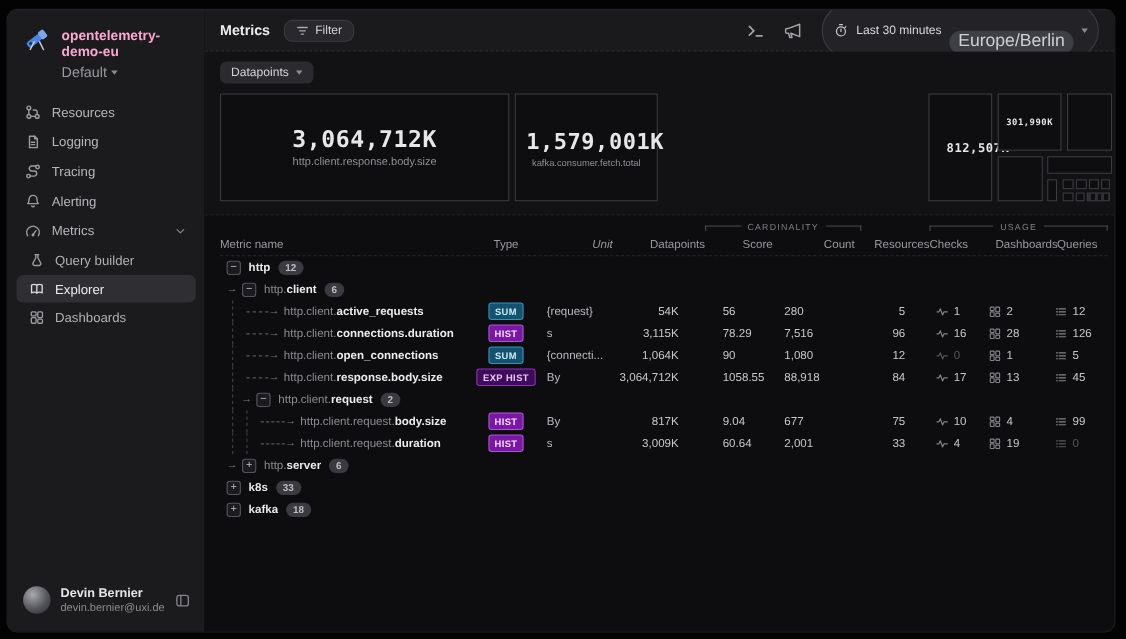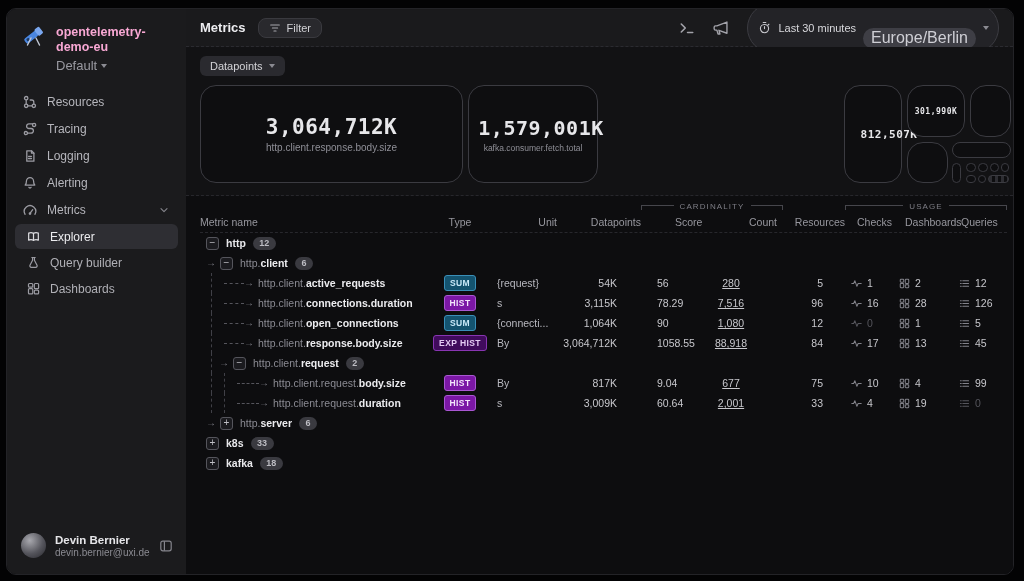--- a/index.html
+++ b/index.html
@@ -48,55 +48,55 @@
                border-radius:999px; padding:3px 9px 3px 10px; cursor:pointer; }
   .time-pill .nicon { width:13px; height:13px; color:#c6c6cc; display:flex; }
   .time-label { font-size:11px; color:#d8d8dc; }
   .tz-badge { background:#3e3e45; color:#cfcfd5; font-size:16px; padding:1.5px 8px; border-radius:999px;margin-top:21px; }
 
   
   .upper { padding:9px 6px 12px 14px; border-bottom:1px dashed #27272c; background:#121214; }
   .dp-btn { display:inline-flex; align-items:center; gap:6px; background:#2a2a2f; border-radius:6px;
             padding:4px 10px; font-size:11px; color:#d4d4d8; cursor:pointer; margin-bottom:9px; }
   .treemap { position:relative; height:98px; width:811px; }
-  .tm-box { position:absolute; border:1px solid #3b3b41; border-radius:16px; background:#0e0e10;
+  .tm-box { position:absolute; border:1px solid #3b3b41; border-radius:0; background:#0e0e10;
             display:flex; flex-direction:column; align-items:center; justify-content:center; cursor:pointer; }
   .tm-box.fill { background:repeating-linear-gradient(90deg,#2e2e33 0 3px,#0e0e10 3px 6px); }
   .tm-val { font-family:"DejaVu Sans Mono", monospace; color:#e7e7ea; font-weight:700; letter-spacing:.5px; }
   .tm-lbl { color:#8f8f97; margin-top:3px; }
 
   
   .table-sec { flex:1; background:#0d0d0f; padding:0 6px 0 14px; overflow:hidden; }
   .trow { display:grid; align-items:center;
           grid-template-columns:minmax(0,1fr) 54px 76px 78px 72px 70px 62px 48px 60px 54px; }
   .thead-groups { height:15px; padding-top:5px; }
   .bracket { display:flex; align-items:center; gap:6px; }
   .bracket .bl, .bracket .br { flex:1; height:5px; border-top:1px solid #46464c; margin-top:3px; }
   .bracket .bl { border-left:1px solid #46464c; }
   .bracket .br { border-right:1px solid #46464c; }
   .bracket .bt { font-size:8px; letter-spacing:1.1px; color:#7e7e86; line-height:9px; white-space:nowrap; }
   .g-card { grid-column:5/7; } .g-usage { grid-column:8/11; }
   .thead { height:22px; border-bottom:1px dashed #27272c; }
   .h { color:#97979e; font-size:10.5px; white-space:nowrap; }
   .h-type { text-align:center; }
-  .h-unit { text-align:right; padding-right:6px; }
+  .h-unit { text-align:right; padding-right:6px;font-style:italic; }
   .h-dp { text-align:right; }
   .h-score { padding-left:34px; }
   .h-count { text-align:right; padding-right:6px; }
   .h-res { text-align:right; }
-  .h-checks { padding-left:12px; } .h-dash { padding-left:12px; } .h-q { padding-left:8px; }
+  .h-checks { } .h-dash { padding-left:12px; } .h-q { padding-left:8px; }
 
   .rows { }
   .mrow { height:20px; cursor:pointer; }
   .cell { font-size:10.5px; color:#c7c7cc; white-space:nowrap; }
   .c-type { display:flex; justify-content:center; }
   .c-unit { padding-left:10px; color:#b8b8bf; overflow:hidden; text-overflow:ellipsis; }
   .c-dp { text-align:right; padding-right:24px; }
   .c-score { padding-left:16px; }
-  .c-count { text-align:center; padding-right:34px;text-decoration:underline; }
+  .c-count { text-align:left; padding-right:34px; }
   .c-res { text-align:right; padding-right:22px; }
   .c-use { display:flex; align-items:center; gap:5px; padding-left:6px; }
   .c-use .nicon { width:11px; height:11px; color:#82828a; display:flex; }
   .c-use.dim, .c-use.dim .nicon { color:#55555c; }
 
   .name-cell { display:flex; align-items:center; overflow:hidden; height:20px; padding-left:6px; }
   .tg { width:13px; height:20px; position:relative; flex:none; }
   .tg::before { content:""; position:absolute; left:5px; top:0; bottom:0; border-left:1px dashed #404047; }
   .tline { flex:none; border-top:1px dashed #55555c; margin-left:5px; }
   .tarr { color:#7c7c84; font-size:10px; line-height:10px; margin:0 4px 1px 0; flex:none; }
@@ -144,36 +144,36 @@
               <circle cx="3.2" cy="10.8" r="1.7"></circle>
               <circle cx="10.8" cy="10.8" r="1.7"></circle>
               <path d="M3.2 4.9v4.2M4.9 10.8h4.2M10.8 9.1V7a2 2 0 0 0-2-2H7.2"></path>
             </svg>
           </span>
           <span>Resources</span>
         </div>
         <div class="nav-item">
           <span class="nicon">
             <svg viewBox="0 0 14 14" width="100%" height="100%" fill="none" stroke="currentColor" stroke-width="1.3" stroke-linecap="round" stroke-linejoin="round">
+              <path d="M3.8 1.8h4.7l2.4 2.3v8.1H3.8z"></path>
+              <path d="M8.5 1.8v2.4h2.4"></path>
+              <path d="M5.5 7.3h3M5.5 9.5h3"></path>
+            </svg>
+          </span>
+          <span>Logging</span>
+        </div>
+        <div class="nav-item">
+          <span class="nicon">
+            <svg viewBox="0 0 14 14" width="100%" height="100%" fill="none" stroke="currentColor" stroke-width="1.3" stroke-linecap="round" stroke-linejoin="round">
               <circle cx="2.9" cy="11.1" r="1.6"></circle>
               <circle cx="11.1" cy="2.9" r="1.6"></circle>
               <path d="M4.5 11.1h3.6a2.3 2.3 0 0 0 0-4.6H5.9a2.3 2.3 0 0 1 0-4.6h3.6"></path>
             </svg>
           </span>
           <span>Tracing</span>
-        </div>
-        <div class="nav-item">
-          <span class="nicon">
-            <svg viewBox="0 0 14 14" width="100%" height="100%" fill="none" stroke="currentColor" stroke-width="1.3" stroke-linecap="round" stroke-linejoin="round">
-              <path d="M3.8 1.8h4.7l2.4 2.3v8.1H3.8z"></path>
-              <path d="M8.5 1.8v2.4h2.4"></path>
-              <path d="M5.5 7.3h3M5.5 9.5h3"></path>
-            </svg>
-          </span>
-          <span>Logging</span>
         </div>
         <div class="nav-item">
           <span class="nicon">
             <svg viewBox="0 0 14 14" width="100%" height="100%" fill="none" stroke="currentColor" stroke-width="1.3" stroke-linecap="round" stroke-linejoin="round">
               <path d="M10.6 5.2a3.6 3.6 0 0 0-7.2 0c0 3-1.2 3.9-1.2 3.9h9.6s-1.2-.9-1.2-3.9z"></path>
               <path d="M5.9 11.3a1.2 1.2 0 0 0 2.2 0"></path>
             </svg>
           </span>
           <span>Alerting</span>
         </div>
@@ -187,36 +187,36 @@
           </span>
           <span>Metrics</span>
           <span class="chev">
             <svg viewBox="0 0 14 14" width="12" height="12" fill="none" stroke="currentColor" stroke-width="1.3" stroke-linecap="round" stroke-linejoin="round">
               <path d="M3.5 5.5L7 9l3.5-3.5"></path>
             </svg>
           </span>
         </div>
       </nav>
     <div class="subnav" id="subnav">
+        <div class="sub-item">
+          <span class="nicon">
+            <svg viewBox="0 0 14 14" width="100%" height="100%" fill="none" stroke="currentColor" stroke-width="1.3" stroke-linecap="round" stroke-linejoin="round">
+              <path d="M5.2 1.6h3.6M6 1.6v3L3.2 9.9a1.6 1.6 0 0 0 1.5 2.3h4.6a1.6 1.6 0 0 0 1.5-2.3L8 4.6v-3"></path>
+            </svg>
+          </span>
+          <span>Query builder</span>
+        </div>
         <div class="sub-item active">
           <span class="nicon">
             <svg viewBox="0 0 14 14" width="100%" height="100%" fill="none" stroke="currentColor" stroke-width="1.3" stroke-linecap="round" stroke-linejoin="round">
               <path d="M1.8 3.4c1.7-.9 3.4-.9 5.2.1 1.8-1 3.5-1 5.2-.1v7.6c-1.7-.9-3.4-.9-5.2.1-1.8-1-3.5-1-5.2-.1z"></path>
               <path d="M7 3.5v7.7"></path>
             </svg>
           </span>
           <span>Explorer</span>
-        </div>
-        <div class="sub-item">
-          <span class="nicon">
-            <svg viewBox="0 0 14 14" width="100%" height="100%" fill="none" stroke="currentColor" stroke-width="1.3" stroke-linecap="round" stroke-linejoin="round">
-              <path d="M5.2 1.6h3.6M6 1.6v3L3.2 9.9a1.6 1.6 0 0 0 1.5 2.3h4.6a1.6 1.6 0 0 0 1.5-2.3L8 4.6v-3"></path>
-            </svg>
-          </span>
-          <span>Query builder</span>
         </div>
         <div class="sub-item">
           <span class="nicon">
             <svg viewBox="0 0 14 14" width="100%" height="100%" fill="none" stroke="currentColor" stroke-width="1.3" stroke-linecap="round" stroke-linejoin="round">
               <rect x="1.6" y="1.6" width="4.6" height="4" rx="1"></rect>
               <rect x="7.9" y="1.6" width="4.6" height="5.6" rx="1"></rect>
               <rect x="1.6" y="7.2" width="4.6" height="5.6" rx="1"></rect>
               <rect x="7.9" y="8.8" width="4.6" height="4" rx="1"></rect>
             </svg>
           </span>

